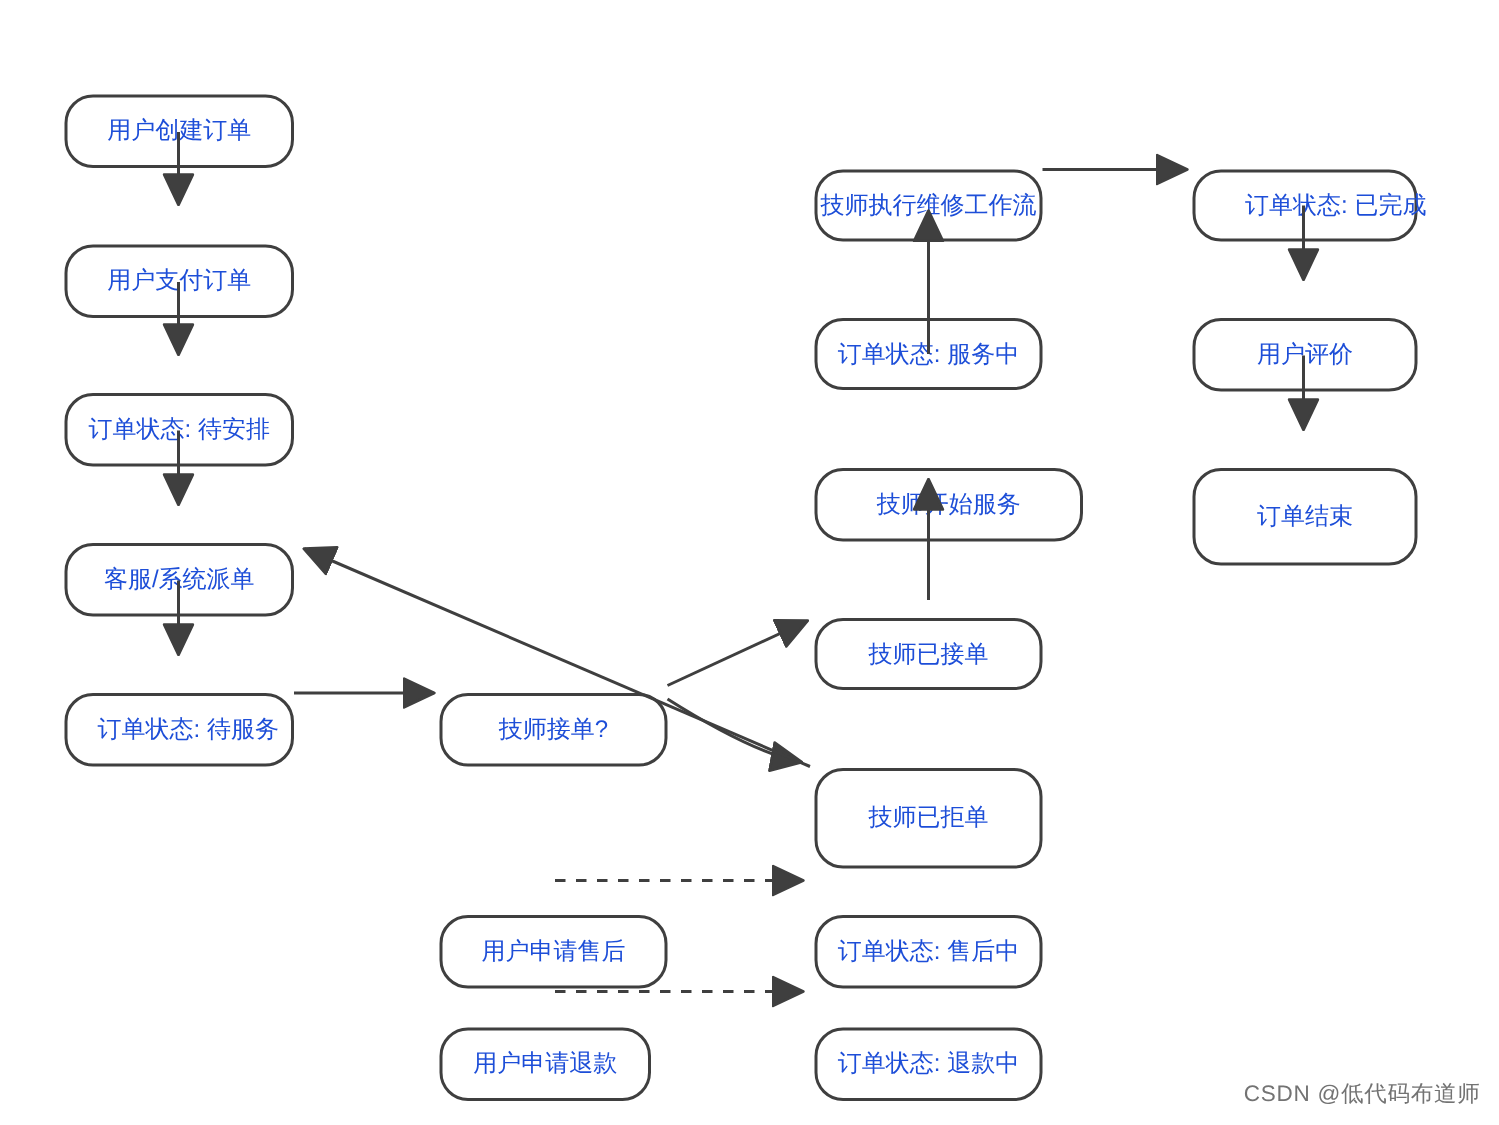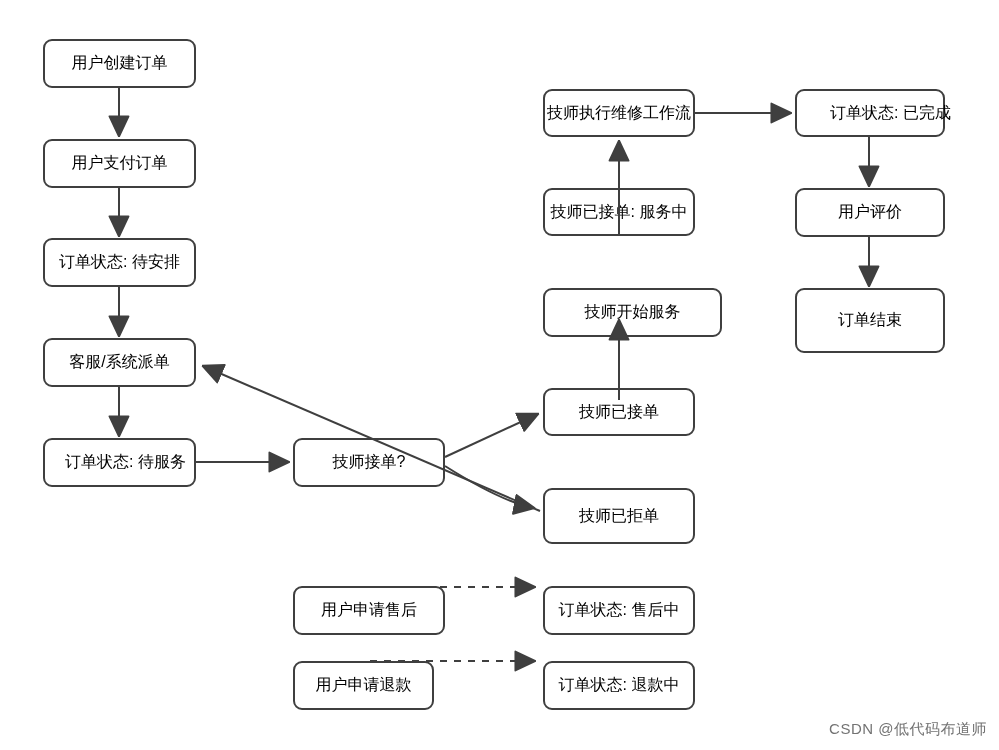--- a/index.html
+++ b/index.html
@@ -3,23 +3,23 @@
 <meta charset="utf-8">
 <style>
   html,body { margin:0; padding:0; background:#ffffff; }
   .canvas {
     position:relative; width:999px; height:750px; background:#ffffff;
     overflow:hidden;
     font-family:"Liberation Sans","DejaVu Sans",sans-serif;
   }
   .node {
     position:absolute; box-sizing:border-box; z-index:1;
-    border:2px solid #3f3f3f; border-radius:9px; background:#ffffff;
+    border:2px solid #3f3f3f; border-radius:19px; background:#ffffff;
     display:flex; align-items:center; justify-content:center;
-    font-size:16px; color:#000000; white-space:nowrap; text-align:center;
+    font-size:16px; color:#1d4ed8; white-space:nowrap; text-align:center;margin-top:24px;
   }
   .arrows {
     position:absolute; left:0; top:0; z-index:3; pointer-events:none;
   }
   .watermark {
     position:absolute; right:12px; bottom:11px; z-index:4;
     font-size:15px; color:#737373; letter-spacing:0.5px;
   }
 </style>
 </head>
@@ -29,23 +29,23 @@
 
   <div class="node" style="left:43px;  top:39px;  width:153px; height:49px;">用户创建订单</div>
   <div class="node" style="left:43px;  top:139px; width:153px; height:49px;">用户支付订单</div>
   <div class="node" style="left:43px;  top:238px; width:153px; height:49px;">订单状态: 待安排</div>
   <div class="node" style="left:43px;  top:338px; width:153px; height:49px;">客服/系统派单</div>
   <div class="node" style="left:43px;  top:438px; width:153px; height:49px;padding-left:12px;">订单状态: 待服务</div>
 
   <div class="node" style="left:293px; top:438px; width:152px; height:49px;">技师接单?</div>
 
   <div class="node" style="left:543px; top:388px; width:152px; height:48px;">技师已接单</div>
-  <div class="node" style="left:543px; top:488px; width:152px; height:56px;">技师已拒单</div>
+  <div class="node" style="left:543px; top:488px; width:152px; height:67px;">技师已拒单</div>
   <div class="node" style="left:543px; top:288px; width:179px; height:49px;">技师开始服务</div>
-  <div class="node" style="left:543px; top:188px; width:152px; height:48px;">技师已接单: 服务中</div>
+  <div class="node" style="left:543px; top:188px; width:152px; height:48px;">订单状态: 服务中</div>
   <div class="node" style="left:543px; top:89px;  width:152px; height:48px;">技师执行维修工作流</div>
 
   <div class="node" style="left:795px; top:89px;  width:150px; height:48px;padding-left:41px;">订单状态: 已完成</div>
   <div class="node" style="left:795px; top:188px; width:150px; height:49px;">用户评价</div>
   <div class="node" style="left:795px; top:288px; width:150px; height:65px;">订单结束</div>
 
   <div class="node" style="left:293px; top:586px; width:152px; height:49px;">用户申请售后</div>
   <div class="node" style="left:543px; top:586px; width:152px; height:49px;">订单状态: 售后中</div>
   <div class="node" style="left:293px; top:661px; width:141px; height:49px;">用户申请退款</div>
   <div class="node" style="left:543px; top:661px; width:152px; height:49px;">订单状态: 退款中</div>

